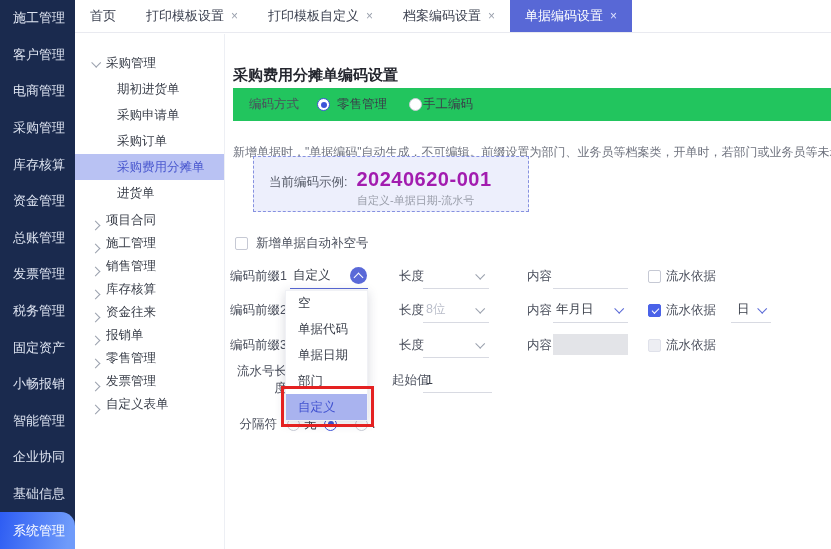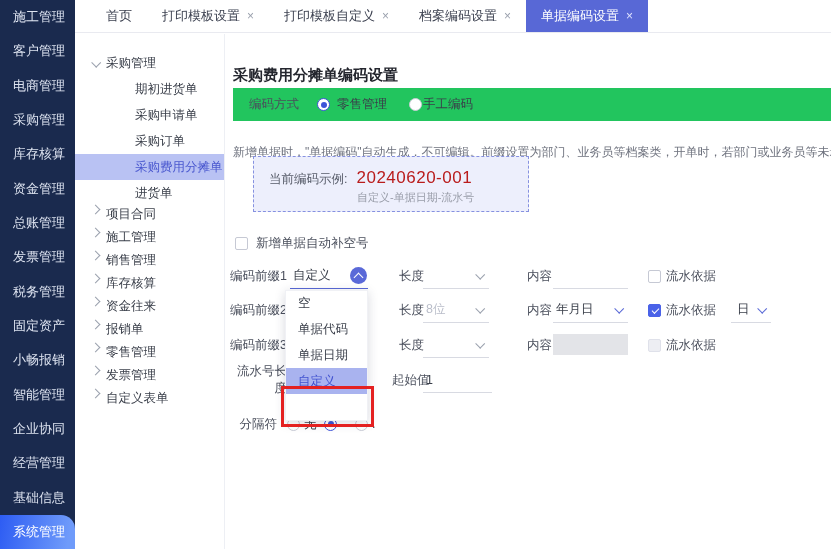--- a/index.html
+++ b/index.html
@@ -7,49 +7,49 @@
        font-family:"Liberation Sans","DejaVu Sans",sans-serif;font-size:12.5px;color:#3a3f4a;}
   
   .sidebar{position:absolute;left:0;top:0;width:75px;height:549px;background:#1a2a4e;
            display:flex;flex-direction:column;z-index:5;}
   .side-item{flex:1;display:flex;align-items:center;padding-left:13px;color:#dde3f0;
              font-size:13px;cursor:pointer;white-space:nowrap;}
   .side-item.active{background:linear-gradient(100deg,#2d5cf3 0%,#6f9bfa 90%);
              color:#fff;border-top-right-radius:14px;}
   
   .tabbar{position:absolute;left:75px;top:0;width:756px;height:33px;background:#fff;
-          border-bottom:1px solid #e9eaf0;display:flex;align-items:stretch;padding-left:16px;box-sizing:border-box;}
+          border-bottom:1px solid #e9eaf0;display:flex;align-items:stretch;padding-left:0;box-sizing:border-box;}
   .tab{display:flex;align-items:center;padding:0 15px;font-size:13px;color:#3c4150;cursor:pointer;gap:7px;}
   .tab .close{color:#9aa0ad;font-size:12px;line-height:1;}
   .tab.active{background:#5868d6;color:#fff;}
   .tab.active .close{color:#dfe3ff;}
   
   .tree{position:absolute;left:75px;top:34px;width:150px;height:515px;background:#fff;
         border-right:1px solid #edeff4;box-sizing:border-box;padding-top:16px;z-index:4;}
   .tree-parent{height:26px;display:flex;align-items:center;padding-left:17px;gap:7px;cursor:pointer;}
-  .tree-child{height:26px;display:flex;align-items:center;padding-left:60px;cursor:pointer;}
+  .tree-child{height:26px;display:flex;align-items:center;padding-left:42px;cursor:pointer;}
   .tree-child.selected{background:#b9c2f3;color:#4a58cf;}
-  .tree-section{height:23px;display:flex;align-items:flex-start;padding-left:17px;gap:7px;cursor:pointer;}
+  .tree-section{height:23px;display:flex;align-items:flex-end;padding-left:17px;gap:7px;cursor:pointer;}
   .chev{display:inline-block;width:6px;height:6px;border-right:1.3px solid #9aa0ad;
         border-bottom:1.3px solid #9aa0ad;}
   .chev.down{transform:rotate(45deg) translateY(-1px);}
   .chev.right{transform:rotate(-45deg);}
   
   .main{position:absolute;left:226px;top:34px;width:605px;height:515px;background:#fff;}
   .page-title{position:absolute;left:7px;top:22px;font-size:15px;font-weight:bold;color:#24262e;}
   .method-bar{position:absolute;left:7px;top:54px;right:0;height:33px;background:#22c55e;
               display:flex;align-items:center;}
   .method-bar .lbl{margin-left:16px;color:#4a4f5c;width:64px;}
   .desc{position:absolute;left:7px;top:98px;width:598px;white-space:nowrap;overflow:hidden;
         font-size:12px;color:#6e727e;}
   .example{position:absolute;left:7px;top:122px;width:276px;height:56px;background:#edeffc;
            border:1px dashed #8691e0;box-sizing:border-box;padding:11px 0 0 15px;margin-left:20px;}
   .example .line1{display:flex;align-items:baseline;gap:9px;}
   .example .ex-label{font-size:12.5px;color:#565b68;}
-  .example .ex-code{font-size:17px;font-weight:400;color:#b91c1c;letter-spacing:.5px;}
+  .example .ex-code{font-size:20px;font-weight:700;color:#a21caf;letter-spacing:.5px;}
   .example .ex-pattern{margin:2px 0 0 88px;font-size:11px;color:#989ca8;}
   
   .cbx{width:13px;height:13px;border:1px solid #c6c9d4;border-radius:2px;background:#fff;
        box-sizing:border-box;display:inline-block;position:relative;flex:none;cursor:pointer;}
   .cbx.checked{background:#4a62e8;border-color:#4a62e8;}
   .cbx.checked::after{content:"";position:absolute;left:2.5px;top:3px;width:6px;height:3px;
        border-left:1.6px solid #fff;border-bottom:1.6px solid #fff;transform:rotate(-45deg);}
   .cbx.disabled{background:#edeef3;border-color:#dfe1ea;}
   .rad{width:13px;height:13px;border:1px solid #c9ccd6;border-radius:50%;background:#fff;
        box-sizing:border-box;display:inline-block;position:relative;flex:none;cursor:pointer;}
@@ -88,21 +88,20 @@
   <div class="side-item">采购管理</div>
   <div class="side-item">库存核算</div>
   <div class="side-item">资金管理</div>
   <div class="side-item">总账管理</div>
   <div class="side-item">发票管理</div>
   <div class="side-item">税务管理</div>
   <div class="side-item">固定资产</div>
   <div class="side-item">小畅报销</div>
   <div class="side-item">智能管理</div>
   <div class="side-item">企业协同</div>
-  <div class="side-item">经营管理</div>
   <div class="side-item">基础信息</div>
   <div class="side-item active">系统管理</div>
 </nav>
 
 <div class="tabbar">
   <div class="tab">
     <span>首页</span>
   </div>
   <div class="tab">
     <span>打印模板设置</span>
@@ -259,16 +258,17 @@
     <span class="rad on" style="position:absolute;left:98px;"></span>
     <span style="position:absolute;left:115px;">-</span>
     <span class="rad" style="position:absolute;left:129px;"></span>
     <span style="position:absolute;left:146px;">.</span>
   </div>
 
   <div class="dropdown">
     <div class="dd-opt">空</div>
     <div class="dd-opt">单据代码</div>
     <div class="dd-opt">单据日期</div>
+    <div class="dd-opt">部门</div>
     <div class="dd-opt selected">自定义</div>
   </div>
   <div class="red-annot"></div>
 </div>
 
 </body></html>

